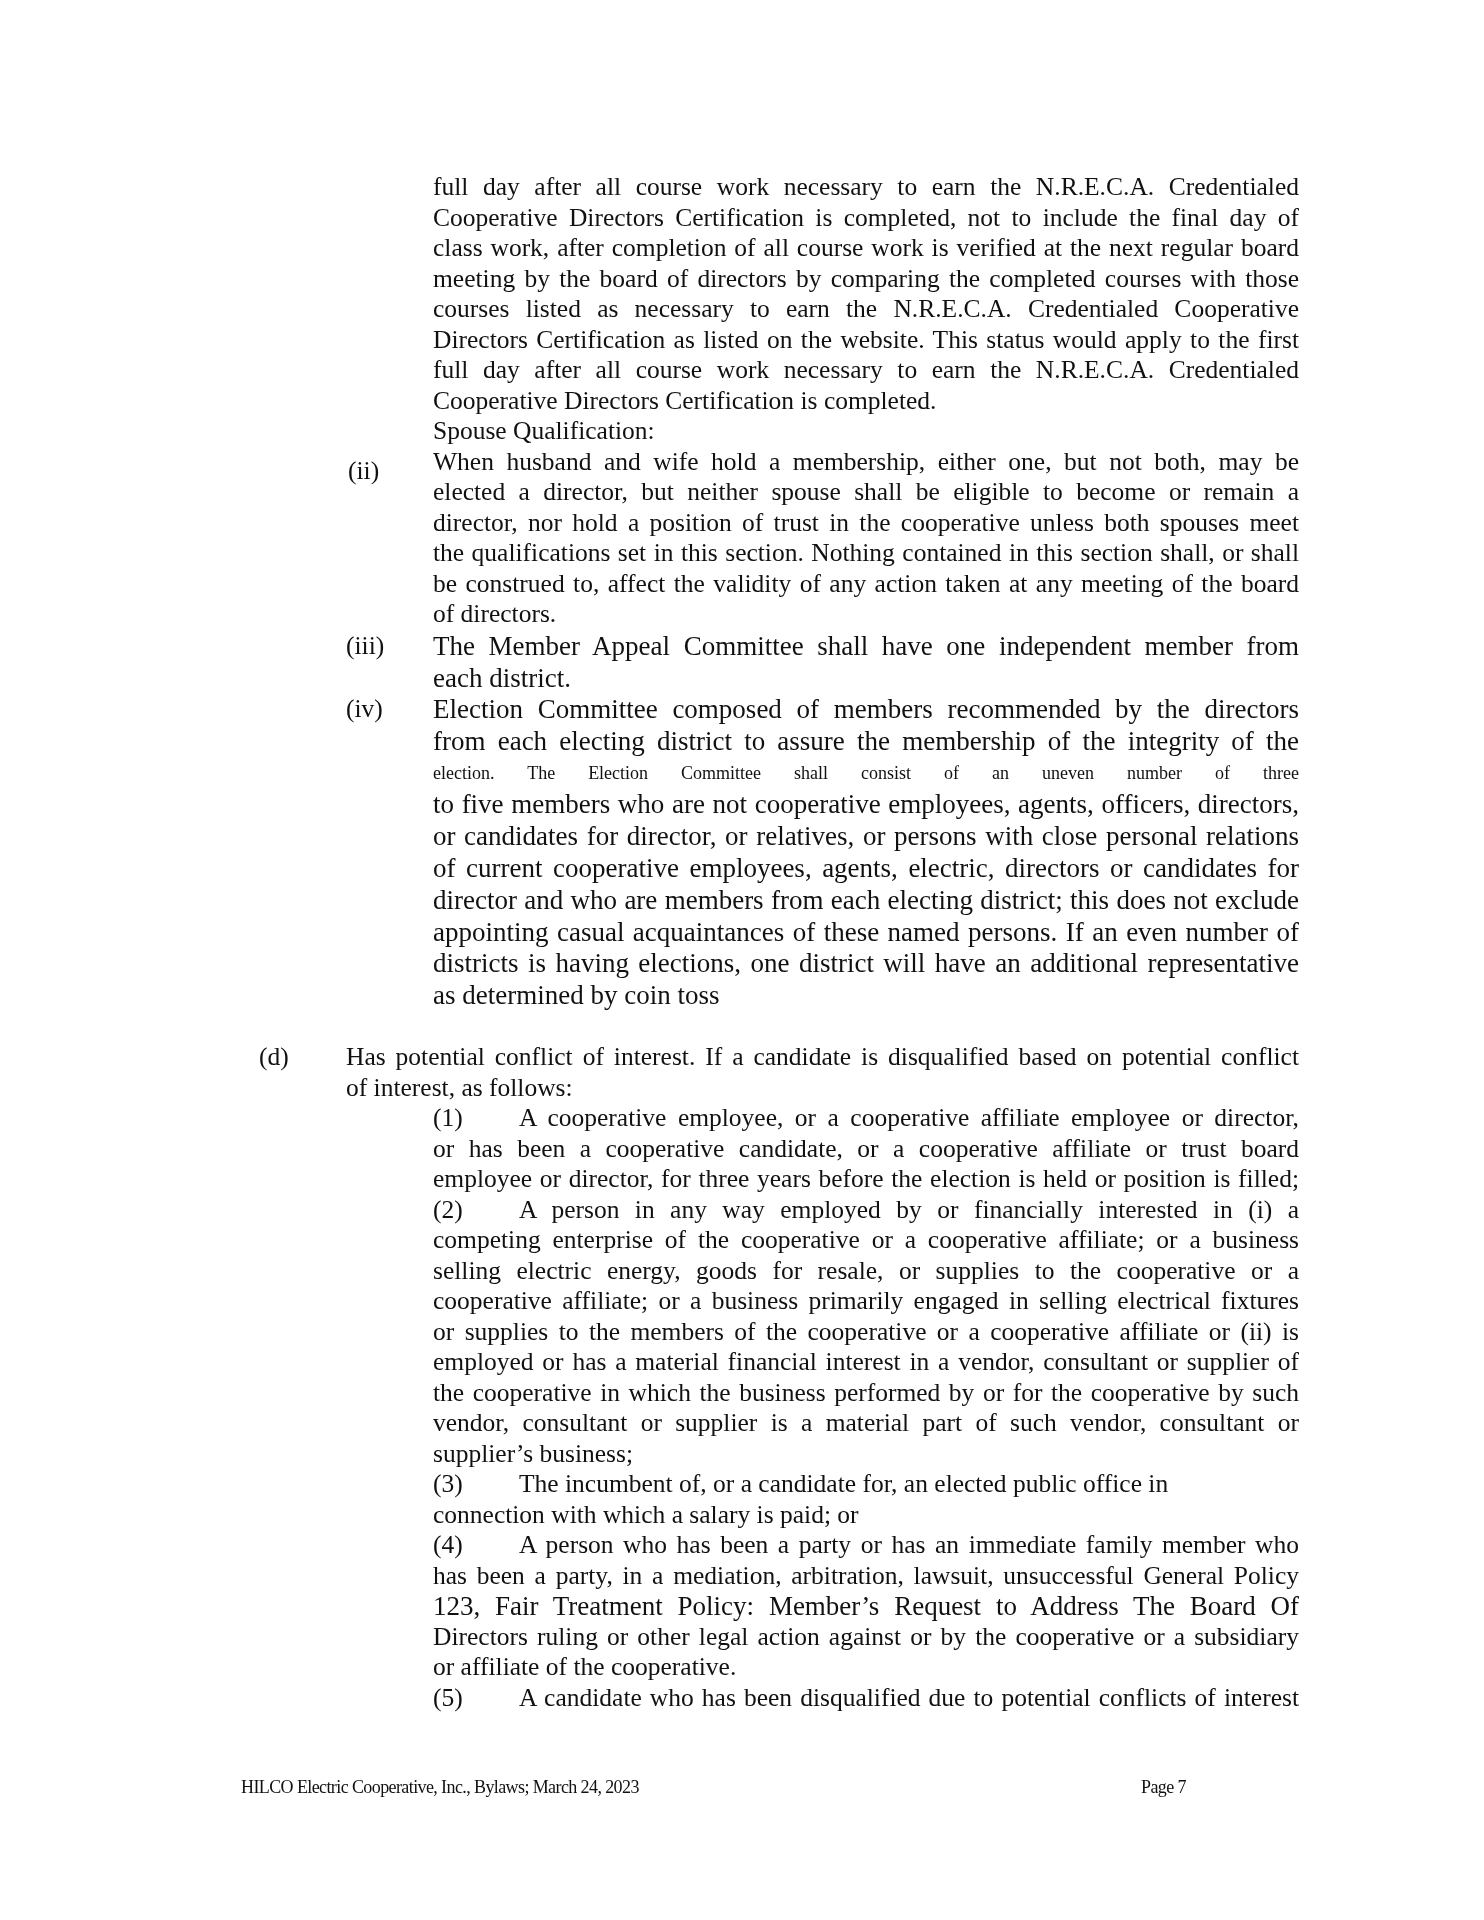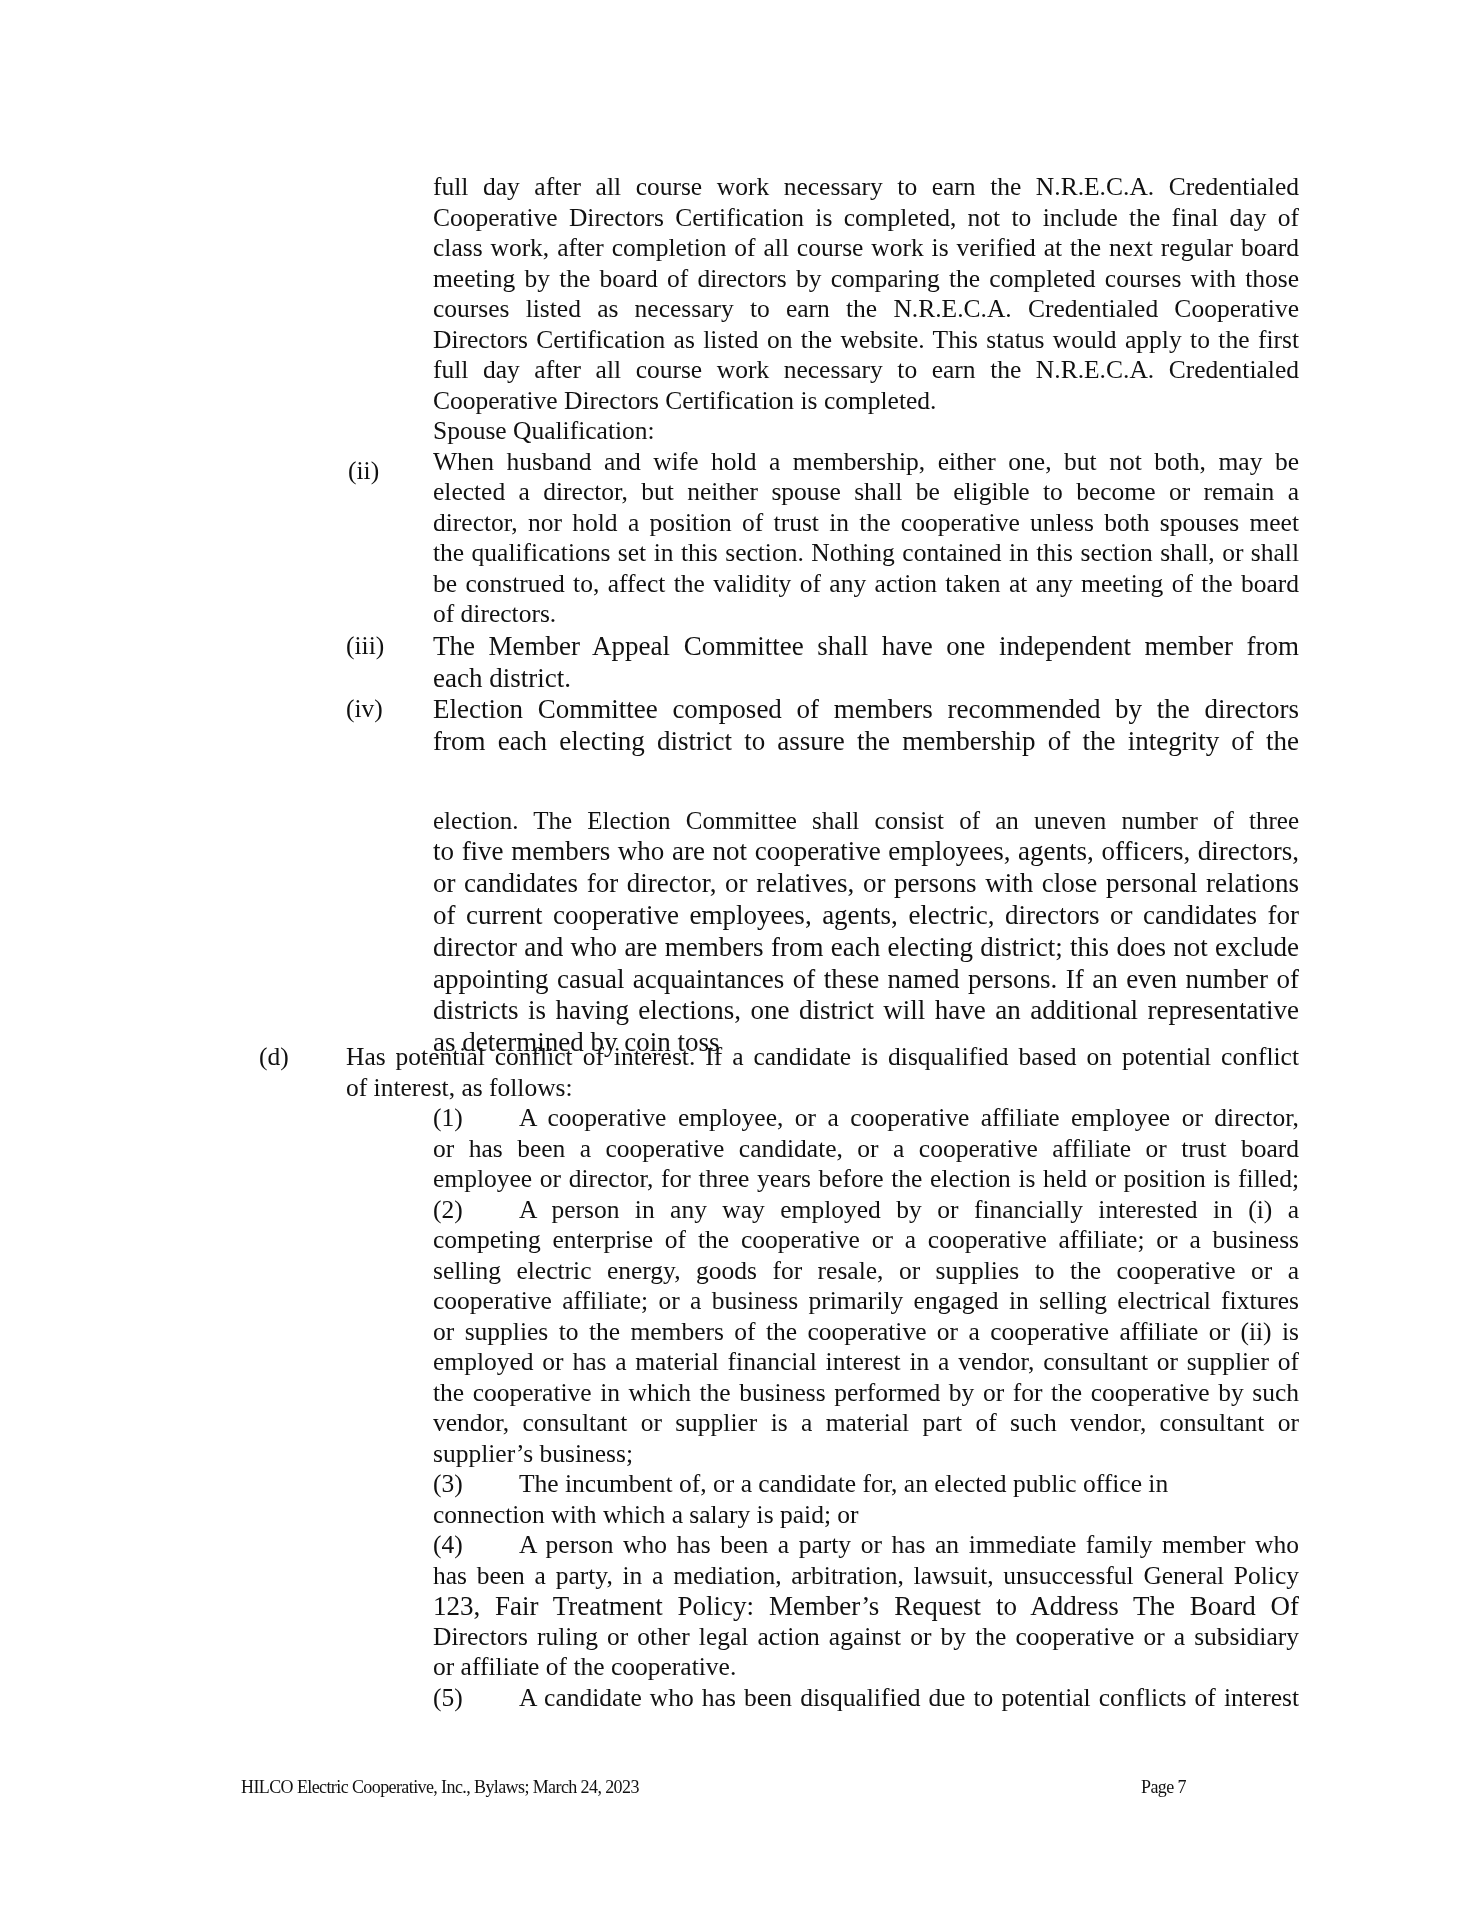--- a/index.html
+++ b/index.html
@@ -42,21 +42,21 @@
   <div class="marker" style="left:346px; top:631px;">(iii)</div>
   <div class="block" style="left:433px; top:630px; width:866px;">
     <div class="line just" style="position:relative; font-size:27px; line-height:32px;">The Member Appeal Committee shall have one independent member from</div>
     <div class="line" style="position:relative; font-size:27px; line-height:32px;">each district.</div>
   </div>
 
   <div class="marker" style="left:346px; top:694px;">(iv)</div>
   <div class="block" style="left:433px; top:694px; width:866px;">
     <div class="line just" style="position:relative; font-size:27px; line-height:31.8px;">Election Committee composed of members recommended by the directors</div>
     <div class="line just" style="position:relative; font-size:27px; line-height:31.8px;">from each electing district to assure the membership of the integrity of the</div>
-    <div class="line just" style="position:relative; font-size:25px; line-height:31.8px;margin-top:47px;">election.  The Election Committee shall consist of an uneven number of three</div>
+    <div class="line just" style="position:relative; font-size:18px; line-height:31.8px;">election.  The Election Committee shall consist of an uneven number of three</div>
     <div class="line just" style="position:relative; font-size:27px; line-height:31.8px;">to five members who are not cooperative employees, agents, officers, directors,</div>
     <div class="line just" style="position:relative; font-size:27px; line-height:31.8px;">or candidates for director, or relatives, or persons with close personal relations</div>
     <div class="line just" style="position:relative; font-size:27px; line-height:31.8px;">of current cooperative employees, agents, electric, directors or candidates for</div>
     <div class="line just" style="position:relative; font-size:27px; line-height:31.8px;">director and who are members from each electing district; this does not exclude</div>
     <div class="line just" style="position:relative; font-size:27px; line-height:31.8px;">appointing casual acquaintances of these named persons.  If an even number of</div>
     <div class="line just" style="position:relative; font-size:27px; line-height:31.8px;">districts is having elections, one district will have an additional representative</div>
     <div class="line" style="position:relative; font-size:27px; line-height:31.8px;">as determined by coin toss</div>
   </div>
 
   <div class="marker" style="left:259px; top:1042px;">(d)</div>

